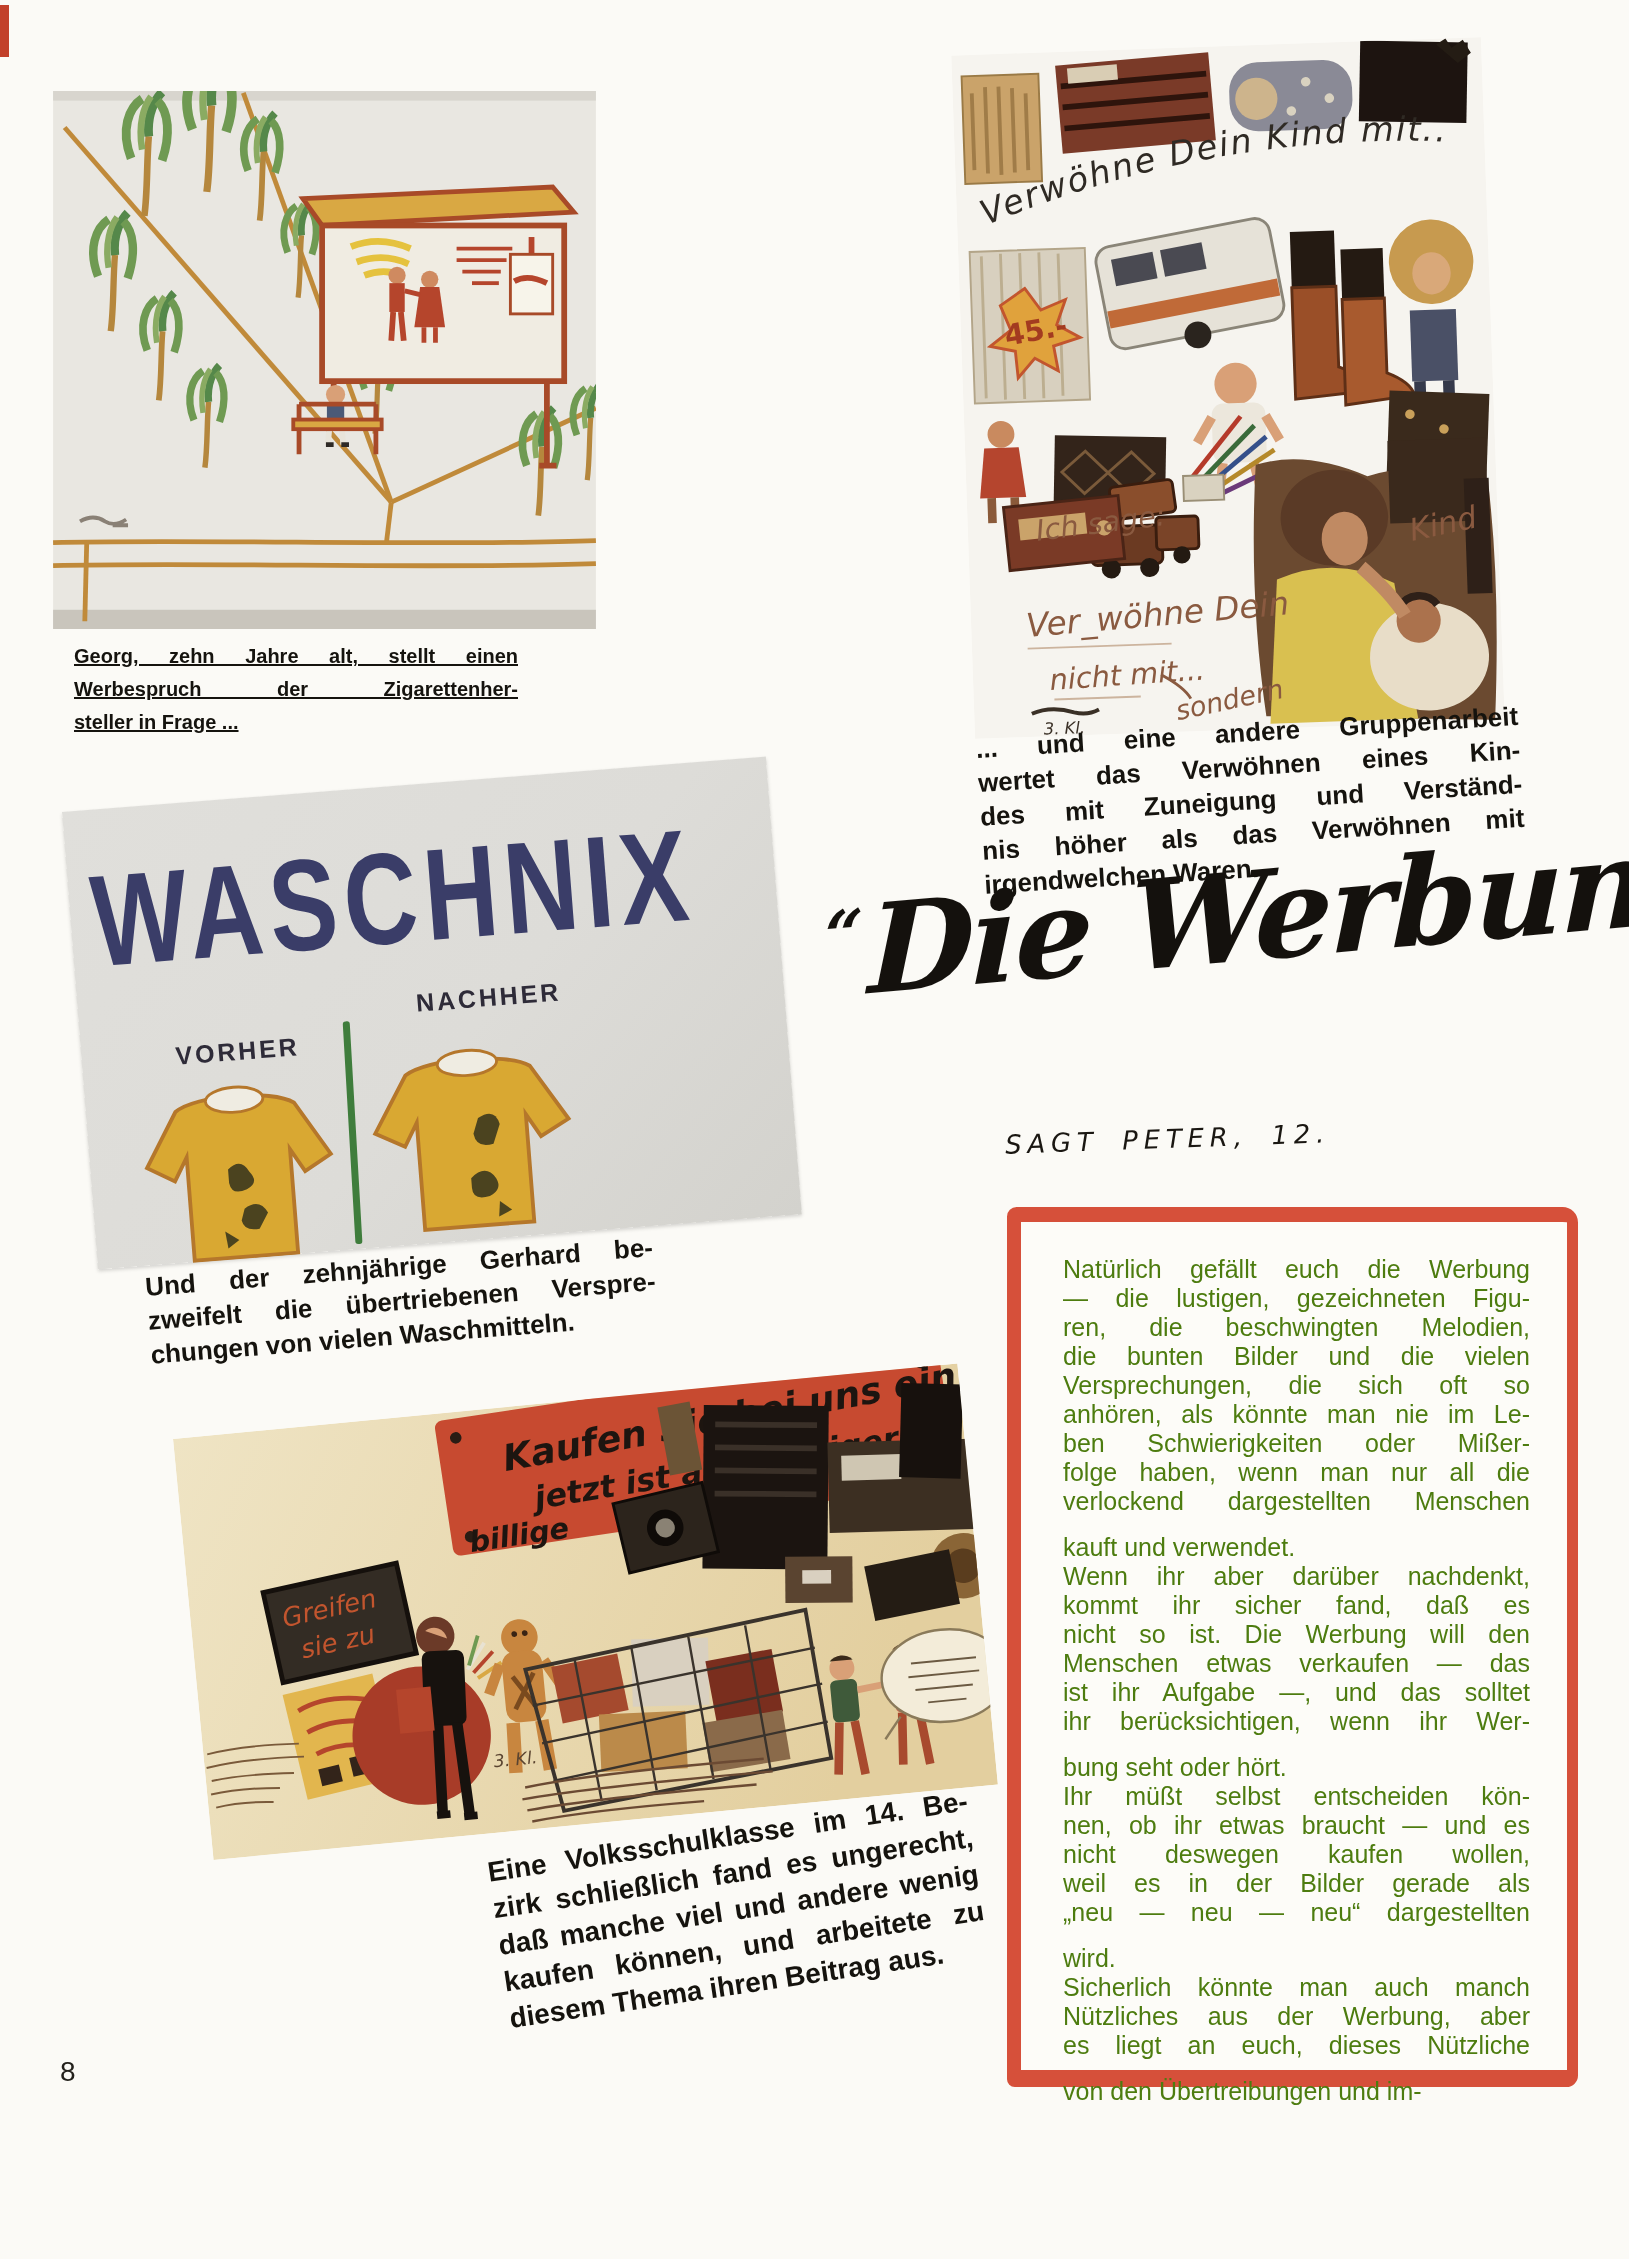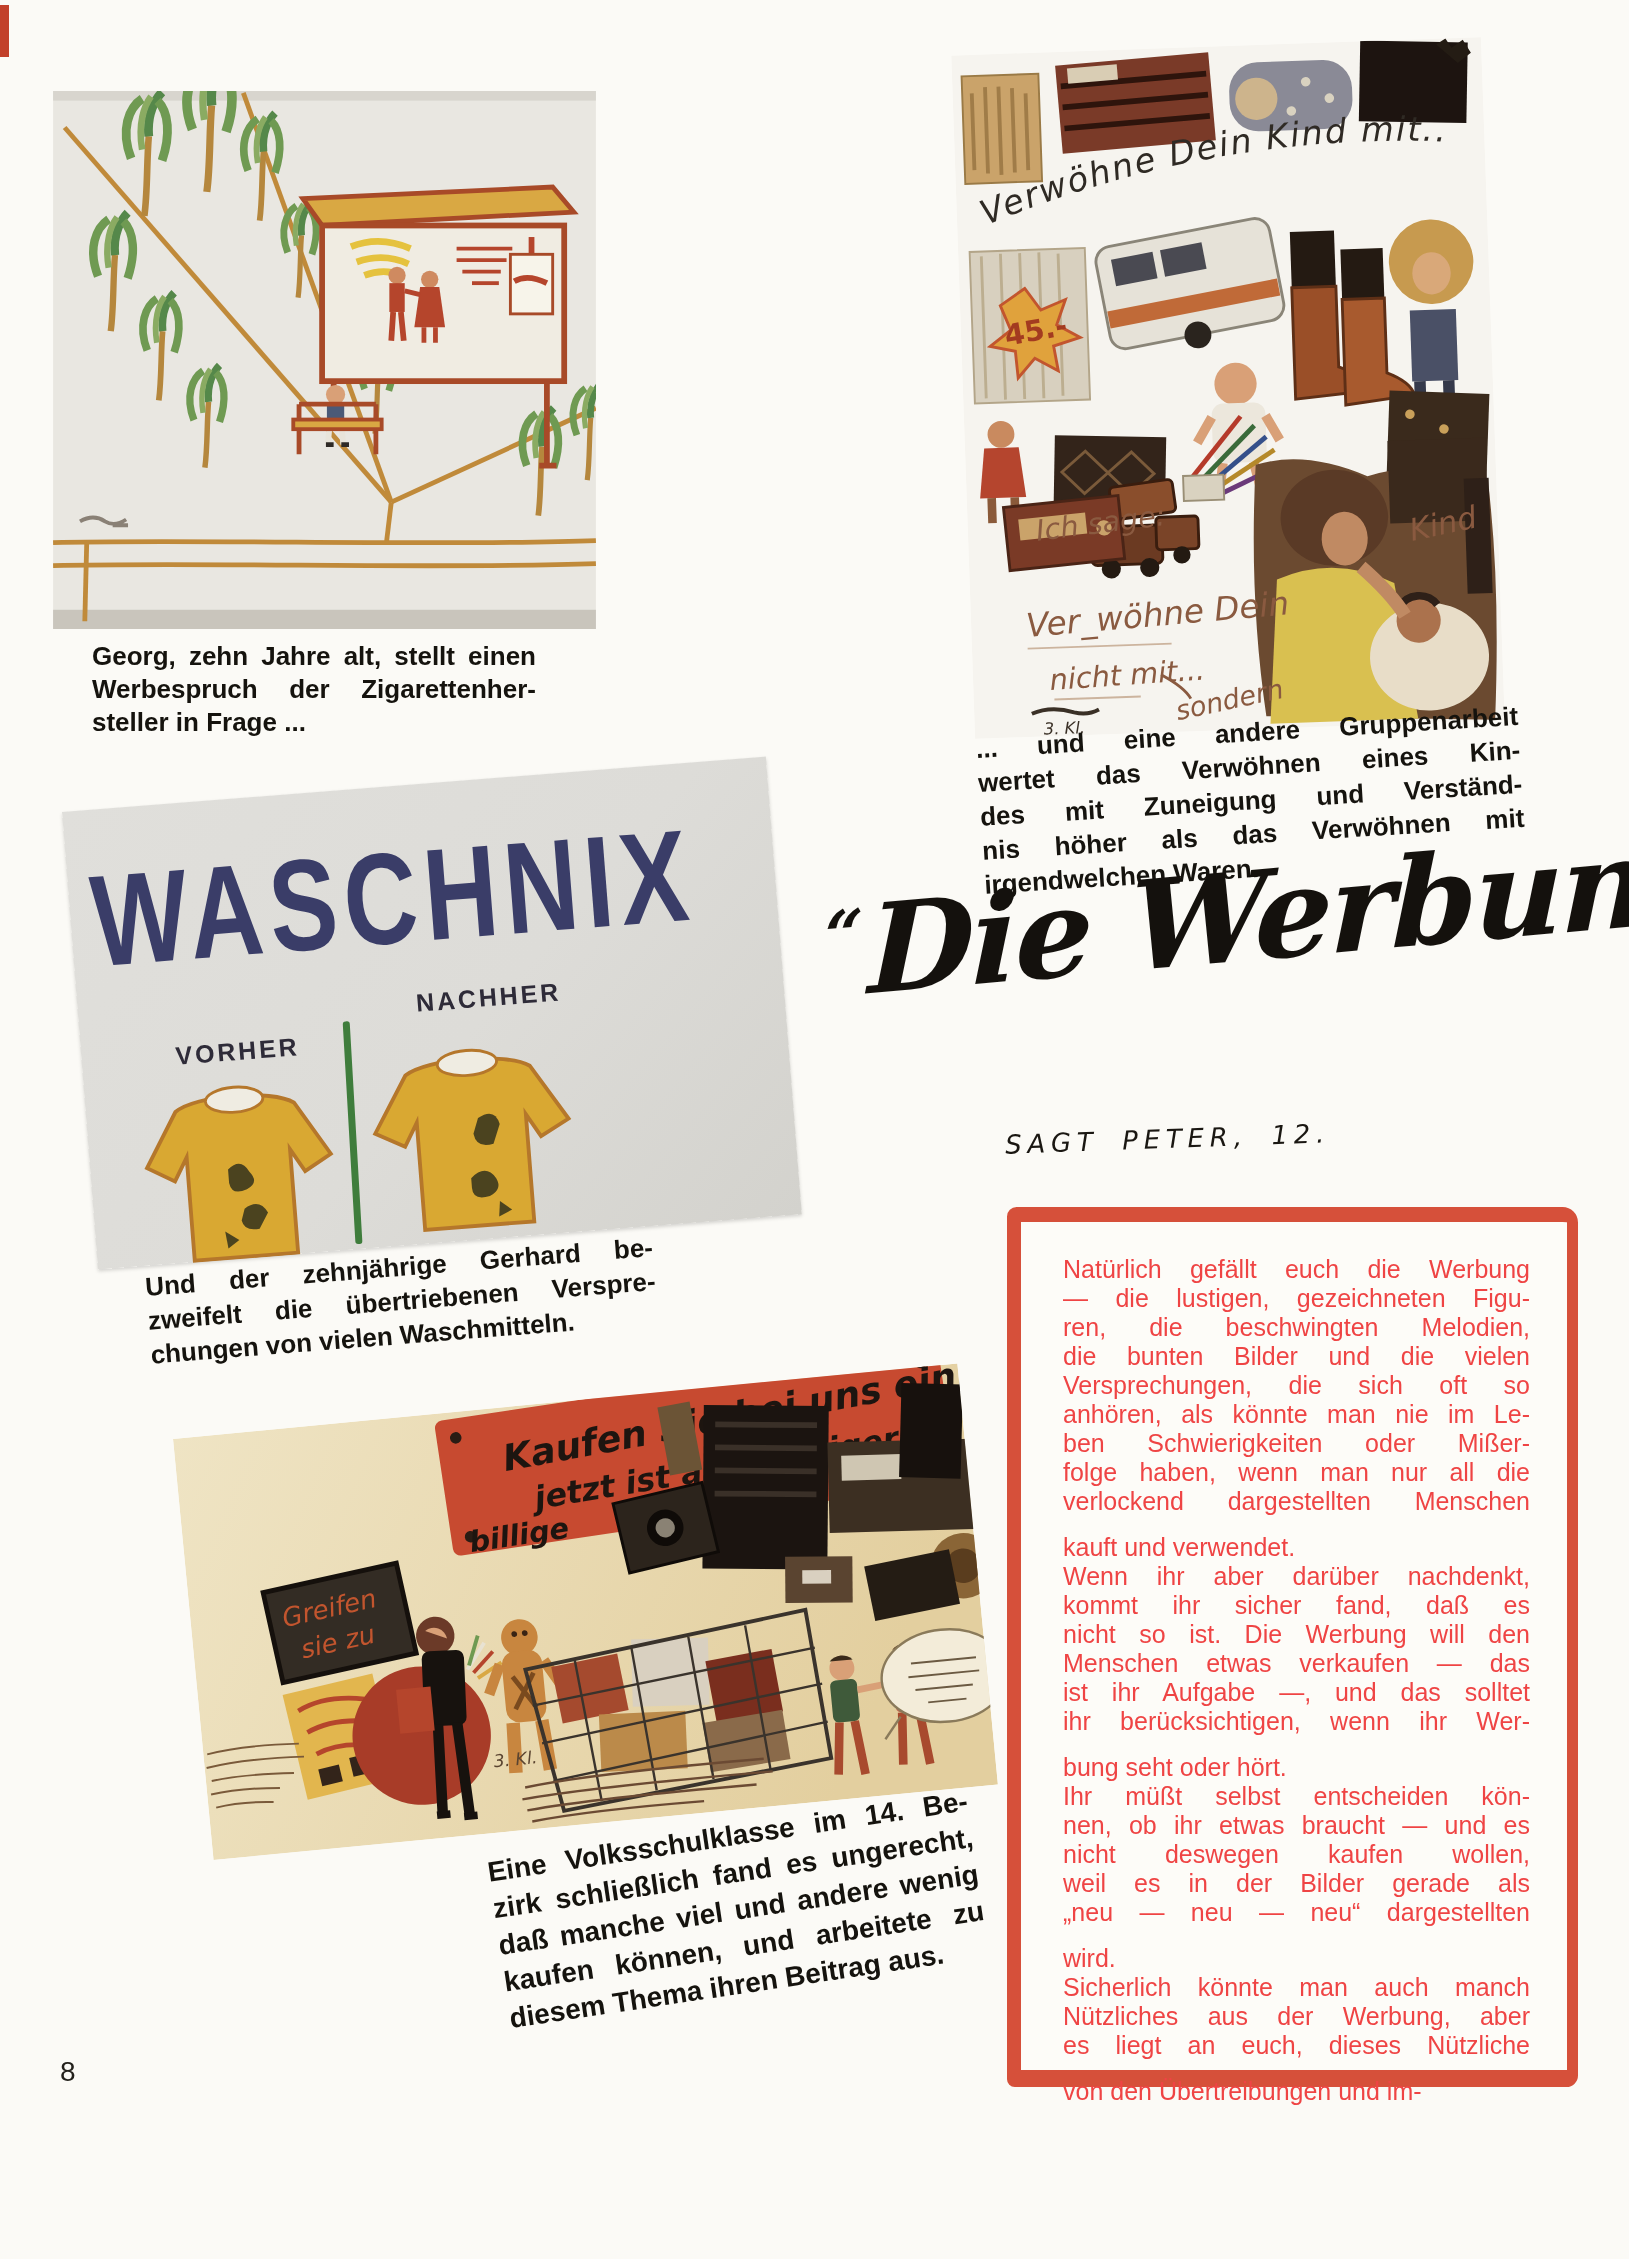--- a/index.html
+++ b/index.html
@@ -4,35 +4,35 @@
 <style>
   html,body{margin:0;padding:0;background:#9a9a9a;}
   .page{position:relative;width:1629px;height:2260px;margin:0 auto;background:#fbfaf6;
         overflow:hidden;font-family:"Liberation Sans",sans-serif;color:#17150f;}
   .abs{position:absolute;}
 
   
   .cap{position:absolute;font-weight:700;color:#15130e;}
   .cap .ln{text-align:justify;text-align-last:justify;}
   .cap .ln.last{text-align-last:left;}
-  .cap-georg{left:92px;top:640px;width:444px;font-size:26px;line-height:33px;}
+  .cap-georg{left:74px;top:640px;width:444px;font-size:20px;line-height:33px;text-decoration:underline;}
   .cap-right{left:975px;top:732px;width:543px;font-size:26px;line-height:34px;
              transform:rotate(-3.5deg);transform-origin:0 0;}
   .cap-wasch{left:144px;top:1270px;width:509px;font-size:26px;line-height:34px;
              transform:rotate(-4.5deg);transform-origin:0 0;}
   .cap-bottom{left:485px;top:1854px;width:485px;font-size:28px;line-height:37px;
              transform:rotate(-8.5deg);transform-origin:0 0;}
 
   
   .redbox{position:absolute;left:1007px;top:1207px;width:571px;height:880px;
           box-sizing:border-box;border:solid #d6503a;border-width:15.4px 11.5px 17.3px 14.4px;
           border-radius:9.6px 15.4px 11.5px 7.7px;background:#fdfcf8;
           padding:33px 37px 0 42px;}
   .redbox .para{margin:0;}
-  .redbox .ln{font-size:25px;line-height:29px;color:#ef4444;
+  .redbox .ln{font-size:25px;line-height:29px;color:#4d7c0f;
               text-align:justify;text-align-last:justify;white-space:normal;}
   .redbox .ln.last{text-align-last:left;margin-top:17px;}
 
   
   .titleblock{position:absolute;left:824px;top:863px;width:769px;height:327px;}
   .script{position:absolute;left:0;top:19px;width:769px;
           font-family:"DejaVu Serif",serif;font-style:italic;font-weight:700;
           font-size:123px;letter-spacing:-2.9px;color:#14110d;
           transform:rotate(-5deg) skewX(-6deg);transform-origin:0 60%;white-space:nowrap;}
   .script .q{font-size:67px;vertical-align:37px;letter-spacing:0;margin-right:5.8px;}

